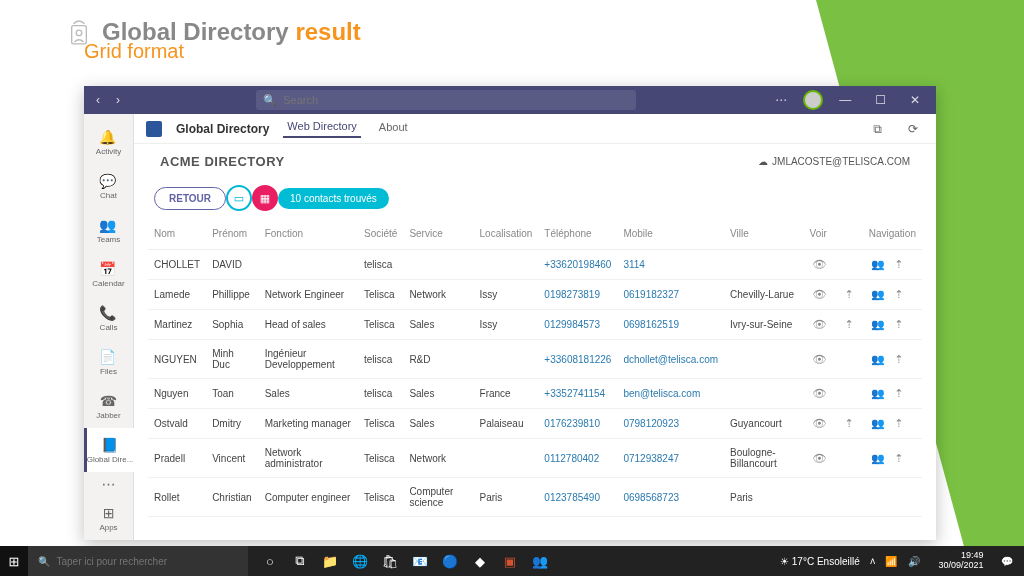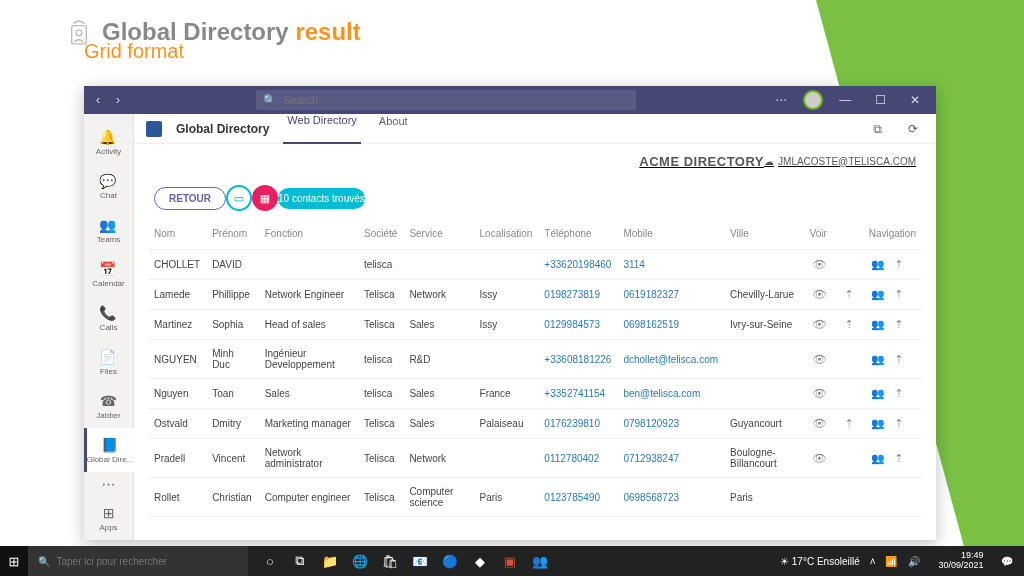--- a/index.html
+++ b/index.html
@@ -28,34 +28,34 @@
 .rail-item { width:50px; height:44px; display:flex; flex-direction:column; align-items:center; justify-content:center; font-size:8px; color:#666; cursor:pointer; gap:2px; }
 .rail-item.sel { border-left:3px solid #464775; background:#fff; }
 .rail-item .ri-icon { font-size:14px; color:#666; }
 .rail-dots { margin-top:4px; color:#666; font-size:14px; }
 .rail-spacer { flex:1; }
 
 .content { position:absolute; top:28px; left:50px; right:0; bottom:0; background:#fff; display:flex; flex-direction:column; }
 .tab-head { height:30px; display:flex; align-items:center; padding:0 12px; gap:14px; border-bottom:1px solid #eee; }
 .app-logo { width:16px; height:16px; background:#2B579A; border-radius:2px; }
 .app-name { font-size:12px; font-weight:700; color:#333; }
-.tab { font-size:11px; color:#666; padding:0 4px 16px; cursor:pointer; }
+.tab { font-size:11px; color:#666; padding:0 4px 4px; cursor:pointer; }
 .tab.active { color:#464775; border-bottom:2px solid #464775; font-weight:500; }
 .tab-spacer { flex:1; }
 .tab-icon { font-size:12px; color:#666; cursor:pointer; padding:0 6px; }
 
-.dir-header { height:34px; display:flex; align-items:center; padding:0 20px; justify-content:flex-end;text-decoration:underline; }
+.dir-header { height:34px; display:flex; align-items:center; padding:0 26px; justify-content:space-between; }
 .dir-title { font-size:13px; font-weight:600; color:#555; letter-spacing:.5px; }
 .user-email { font-size:10px; color:#555; display:flex; align-items:center; gap:4px; }
 
 .toolbar { height:40px; display:flex; align-items:center; padding:0 20px; gap:0; }
 .btn-retour { border:1px solid #6264a7; color:#6264a7; background:#fff; font-size:10px; padding:5px 14px; border-radius:16px; cursor:pointer; font-weight:600; }
 .btn-view { width:26px; height:26px; border-radius:50%; border:2px solid #00b8d4; display:flex; align-items:center; justify-content:center; cursor:pointer; font-size:11px; color:#00b8d4; background:#fff; }
 .btn-view.active { background:#e91e63; border-color:#e91e63; color:#fff; }
-.pill { background:#00bcd4; color:#fff; font-size:10px; padding:5px 0; border-radius:14px; }
+.pill { background:#00bcd4; color:#fff; font-size:10px; padding:5px 12px; border-radius:14px; }
 
 .grid-wrap { flex:1; overflow:auto; padding:0 14px; }
 table { width:100%; border-collapse:collapse; font-size:10px; }
 thead th { text-align:left; color:#888; font-weight:500; padding:10px 6px; border-bottom:1px solid #eee; }
 tbody td { padding:8px 6px; border-bottom:1px solid #f0f0f0; color:#444; }
 tbody td.link { color:#2a7ab0; cursor:pointer; }
 .act-ico { color:#888; cursor:pointer; padding:0 3px; font-size:11px; }
 
 .taskbar { position:absolute; left:0; right:0; bottom:0; height:30px; background:#222; display:flex; align-items:center; color:#fff; font-size:10px; }
 .tb-start { width:28px; height:30px; background:#111; display:flex; align-items:center; justify-content:center; font-size:13px; cursor:pointer; }

